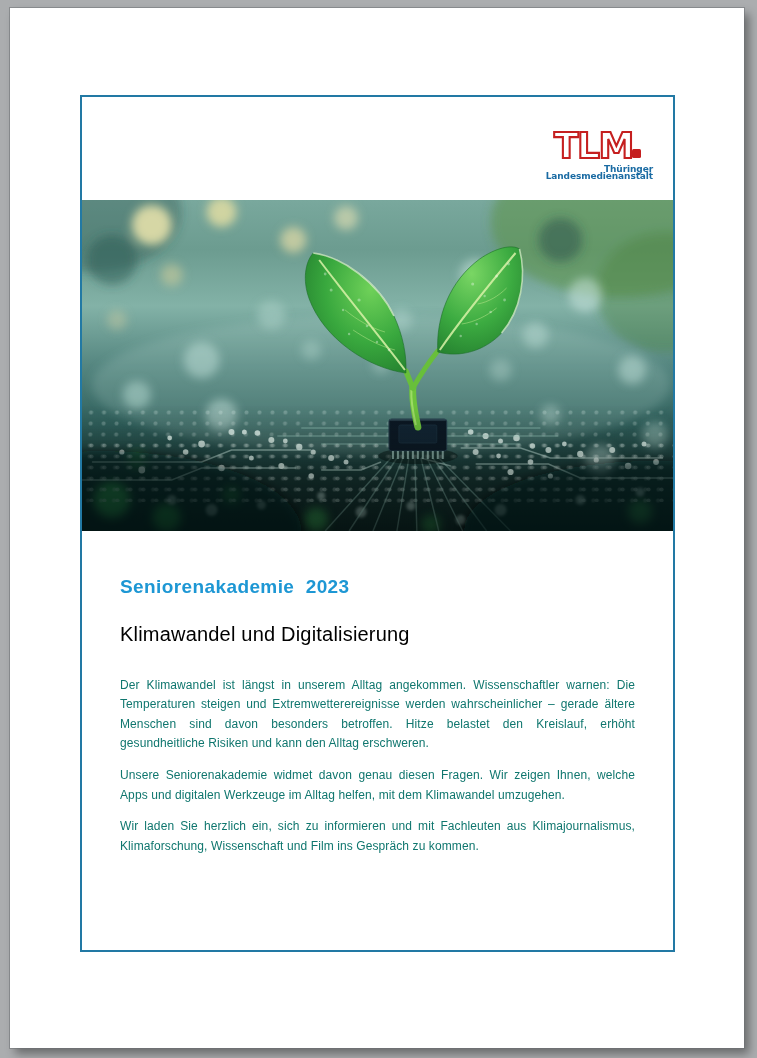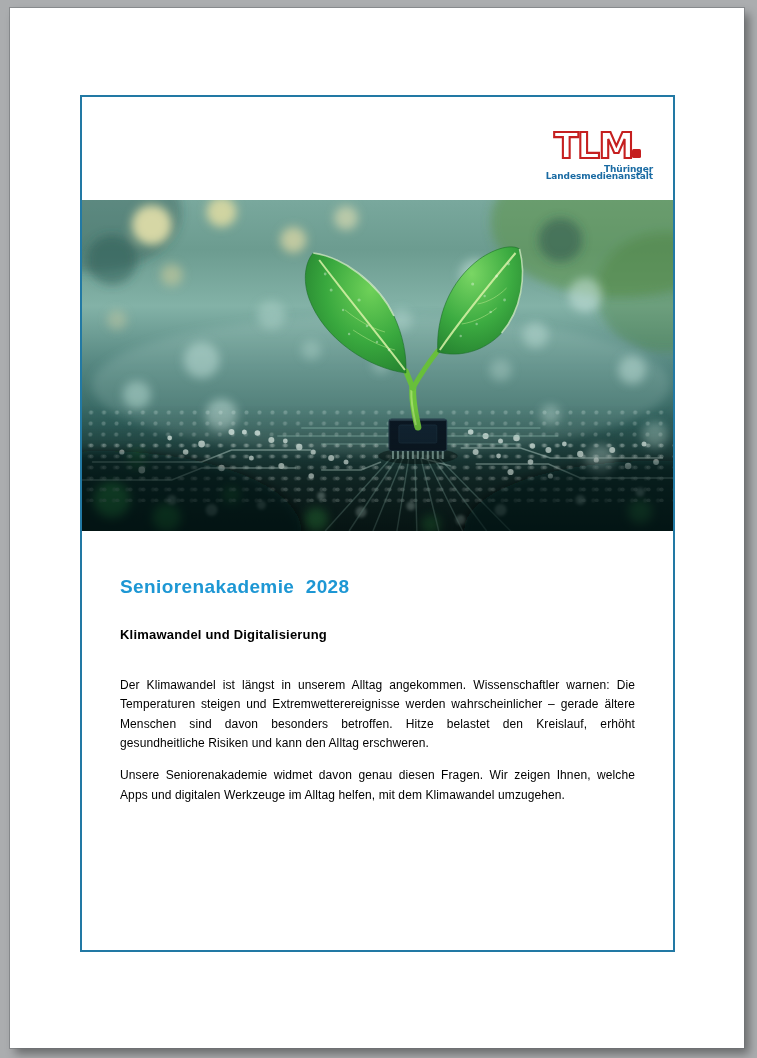--- a/index.html
+++ b/index.html
@@ -20,27 +20,27 @@
   .logo svg{display:block;margin:0 8px 0 auto;}
   .logo-name{color:var(--logo-text-blue,#1a6ba3);font:600 9px/11px "DejaVu Sans",sans-serif;letter-spacing:-.1px;margin-top:-4px;}
   .hero{display:block;width:100%;height:331px;}
   .text-col{padding:0 38px;}
   .heading{
     margin:44px 0 0;color:var(--heading-blue,#1d97d4);
     font-weight:bold;font-size:19px;line-height:23px;letter-spacing:.4px;
     white-space:pre-wrap;
   }
   .subheading{
-    margin:26px 0 0;color:#000;font-weight:bold;
-    font-size:13px;line-height:21px;letter-spacing:.2px;
+    margin:26px 0 0;color:#000;font-weight:normal;
+    font-size:20px;line-height:21px;letter-spacing:.2px;
   }
   .bodytext{margin-top:31px;}
   .bodytext p{
     margin:0 0 12.5px;text-align:justify;
-    font-size:12px;line-height:19.4px;color:#000000;letter-spacing:.1px;
+    font-size:12px;line-height:19.4px;color:#0f766e;letter-spacing:.1px;
   }
 </style>
 </head>
 <body>
 
 <div class="stage">
   <div class="page">
     <div class="frame">
 
       <div class="logo-area">
@@ -279,23 +279,24 @@
         <g>
           <rect x="0" y="0" width="593" height="331" fill="url(#vig)"></rect>
           <g filter="url(#blurBig)">
             <ellipse cx="20" cy="331" rx="200" ry="80" fill="#061413" opacity=".55"></ellipse>
             <ellipse cx="573" cy="331" rx="190" ry="70" fill="#071514" opacity=".5"></ellipse>
           </g>
         </g>
       </svg>
 
       <div class="text-col">
-        <h1 class="heading">Seniorenakademie  2028</h1>
+        <h1 class="heading">Seniorenakademie  2023</h1>
         <h2 class="subheading">Klimawandel und Digitalisierung</h2>
         <div class="bodytext">
           <p>Der Klimawandel ist längst in unserem Alltag angekommen. Wissenschaftler warnen: Die Temperaturen steigen und Extremwetterereignisse werden wahrscheinlicher – gerade ältere Menschen sind davon besonders betroffen. Hitze belastet den Kreislauf, erhöht gesundheitliche Risiken und kann den Alltag erschweren.</p>
           <p>Unsere Seniorenakademie widmet davon genau diesen Fragen. Wir zeigen Ihnen, welche Apps und digitalen Werkzeuge im Alltag helfen, mit dem Klimawandel umzugehen.</p>
+          <p>Wir laden Sie herzlich ein, sich zu informieren und mit Fachleuten aus Klimajournalismus, Klimaforschung, Wissenschaft und Film ins Gespräch zu kommen.</p>
         </div>
       </div>
 
     </div>
   </div>
 </div>
 
 </body></html>

